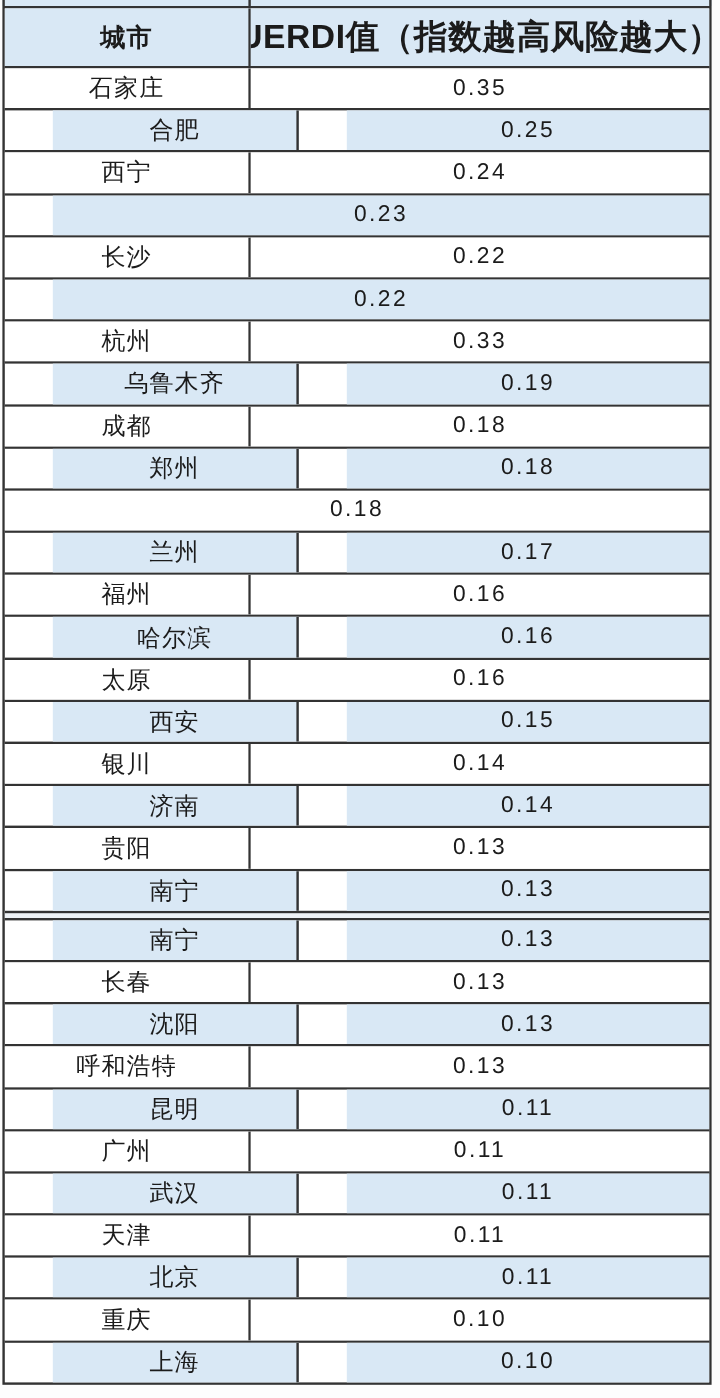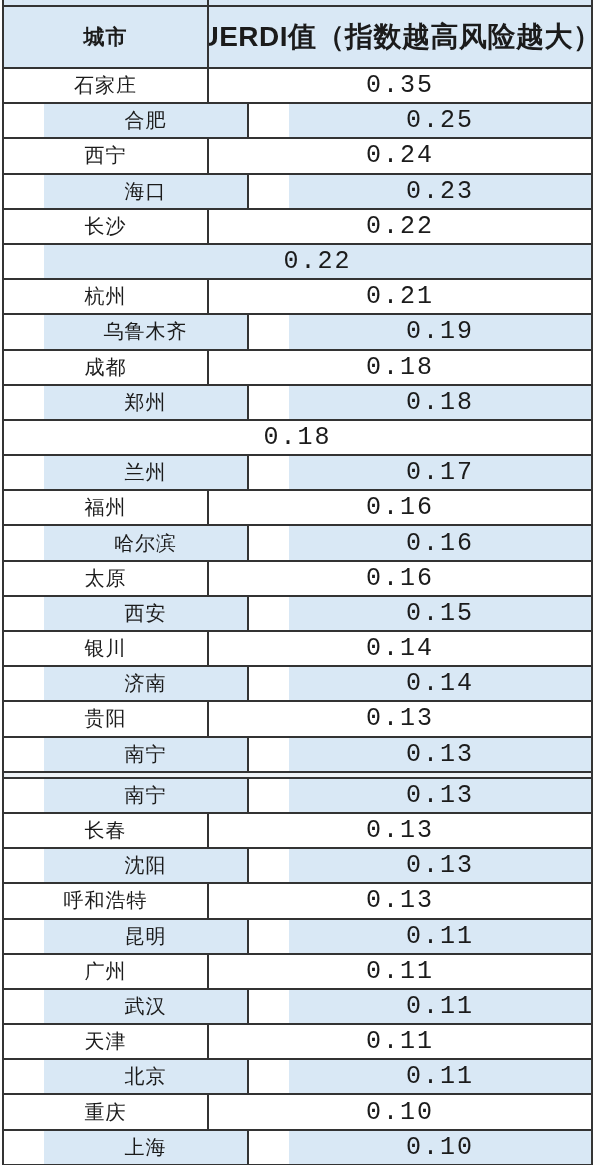--- a/index.html
+++ b/index.html
@@ -46,21 +46,21 @@
     border: 2px solid var(--border, #333);
     background: #ffffff;
     color: var(--text, #1b1b1b);
   }
 
   .row {
     display: flex;
     width: 100%;
   }
   .header-row {
-    height: 60px;
+    height: 48px;
   }
   .data-row {
     height: 35.2px;
     border-top: 2px solid var(--border, #333);
   }
   .row.shaded .cell { background: var(--blue, #d9e8f5); margin-left: 40px; }
   .header-row .cell { background: var(--blue, #d9e8f5); }
 
   .cell {
     display: flex;
@@ -71,22 +71,22 @@
     white-space: nowrap;
   }
   .city-cell {
     width: 205px;
     border-right: 2px solid var(--border, #333);
     font-size: 20px;
     letter-spacing: 1px;
   }
   .value-cell {
     flex: 1;
-    font-family: Liberation Mono, monospace;
-    font-size: 25px;
+    font-family: Liberation Sans, sans-serif;
+    font-size: 19px;
     letter-spacing: 2px;
   }
   .header-cell {
     font-weight: bold;
   }
   .city-cell.header-cell { font-size: 21px; }
   .value-cell.header-cell {
     font-family: "Liberation Sans", sans-serif;
     font-size: 28px;
     letter-spacing: 0.5px;
@@ -120,33 +120,32 @@
         </div>
         <div class="row data-row shaded">
           <div class="cell city-cell">合肥</div>
           <div class="cell value-cell">0.25</div>
         </div>
         <div class="row data-row">
           <div class="cell city-cell">西宁</div>
           <div class="cell value-cell">0.24</div>
         </div>
         <div class="row data-row shaded">
-          <div class="cell city-cell">海口</div>
           <div class="cell value-cell">0.23</div>
         </div>
         <div class="row data-row">
           <div class="cell city-cell">长沙</div>
           <div class="cell value-cell">0.22</div>
         </div>
         <div class="row data-row shaded">
           <div class="cell value-cell">0.22</div>
         </div>
         <div class="row data-row">
           <div class="cell city-cell">杭州</div>
-          <div class="cell value-cell">0.21</div>
+          <div class="cell value-cell">0.33</div>
         </div>
         <div class="row data-row shaded">
           <div class="cell city-cell">乌鲁木齐</div>
           <div class="cell value-cell">0.19</div>
         </div>
         <div class="row data-row">
           <div class="cell city-cell">成都</div>
           <div class="cell value-cell">0.18</div>
         </div>
         <div class="row data-row shaded">

